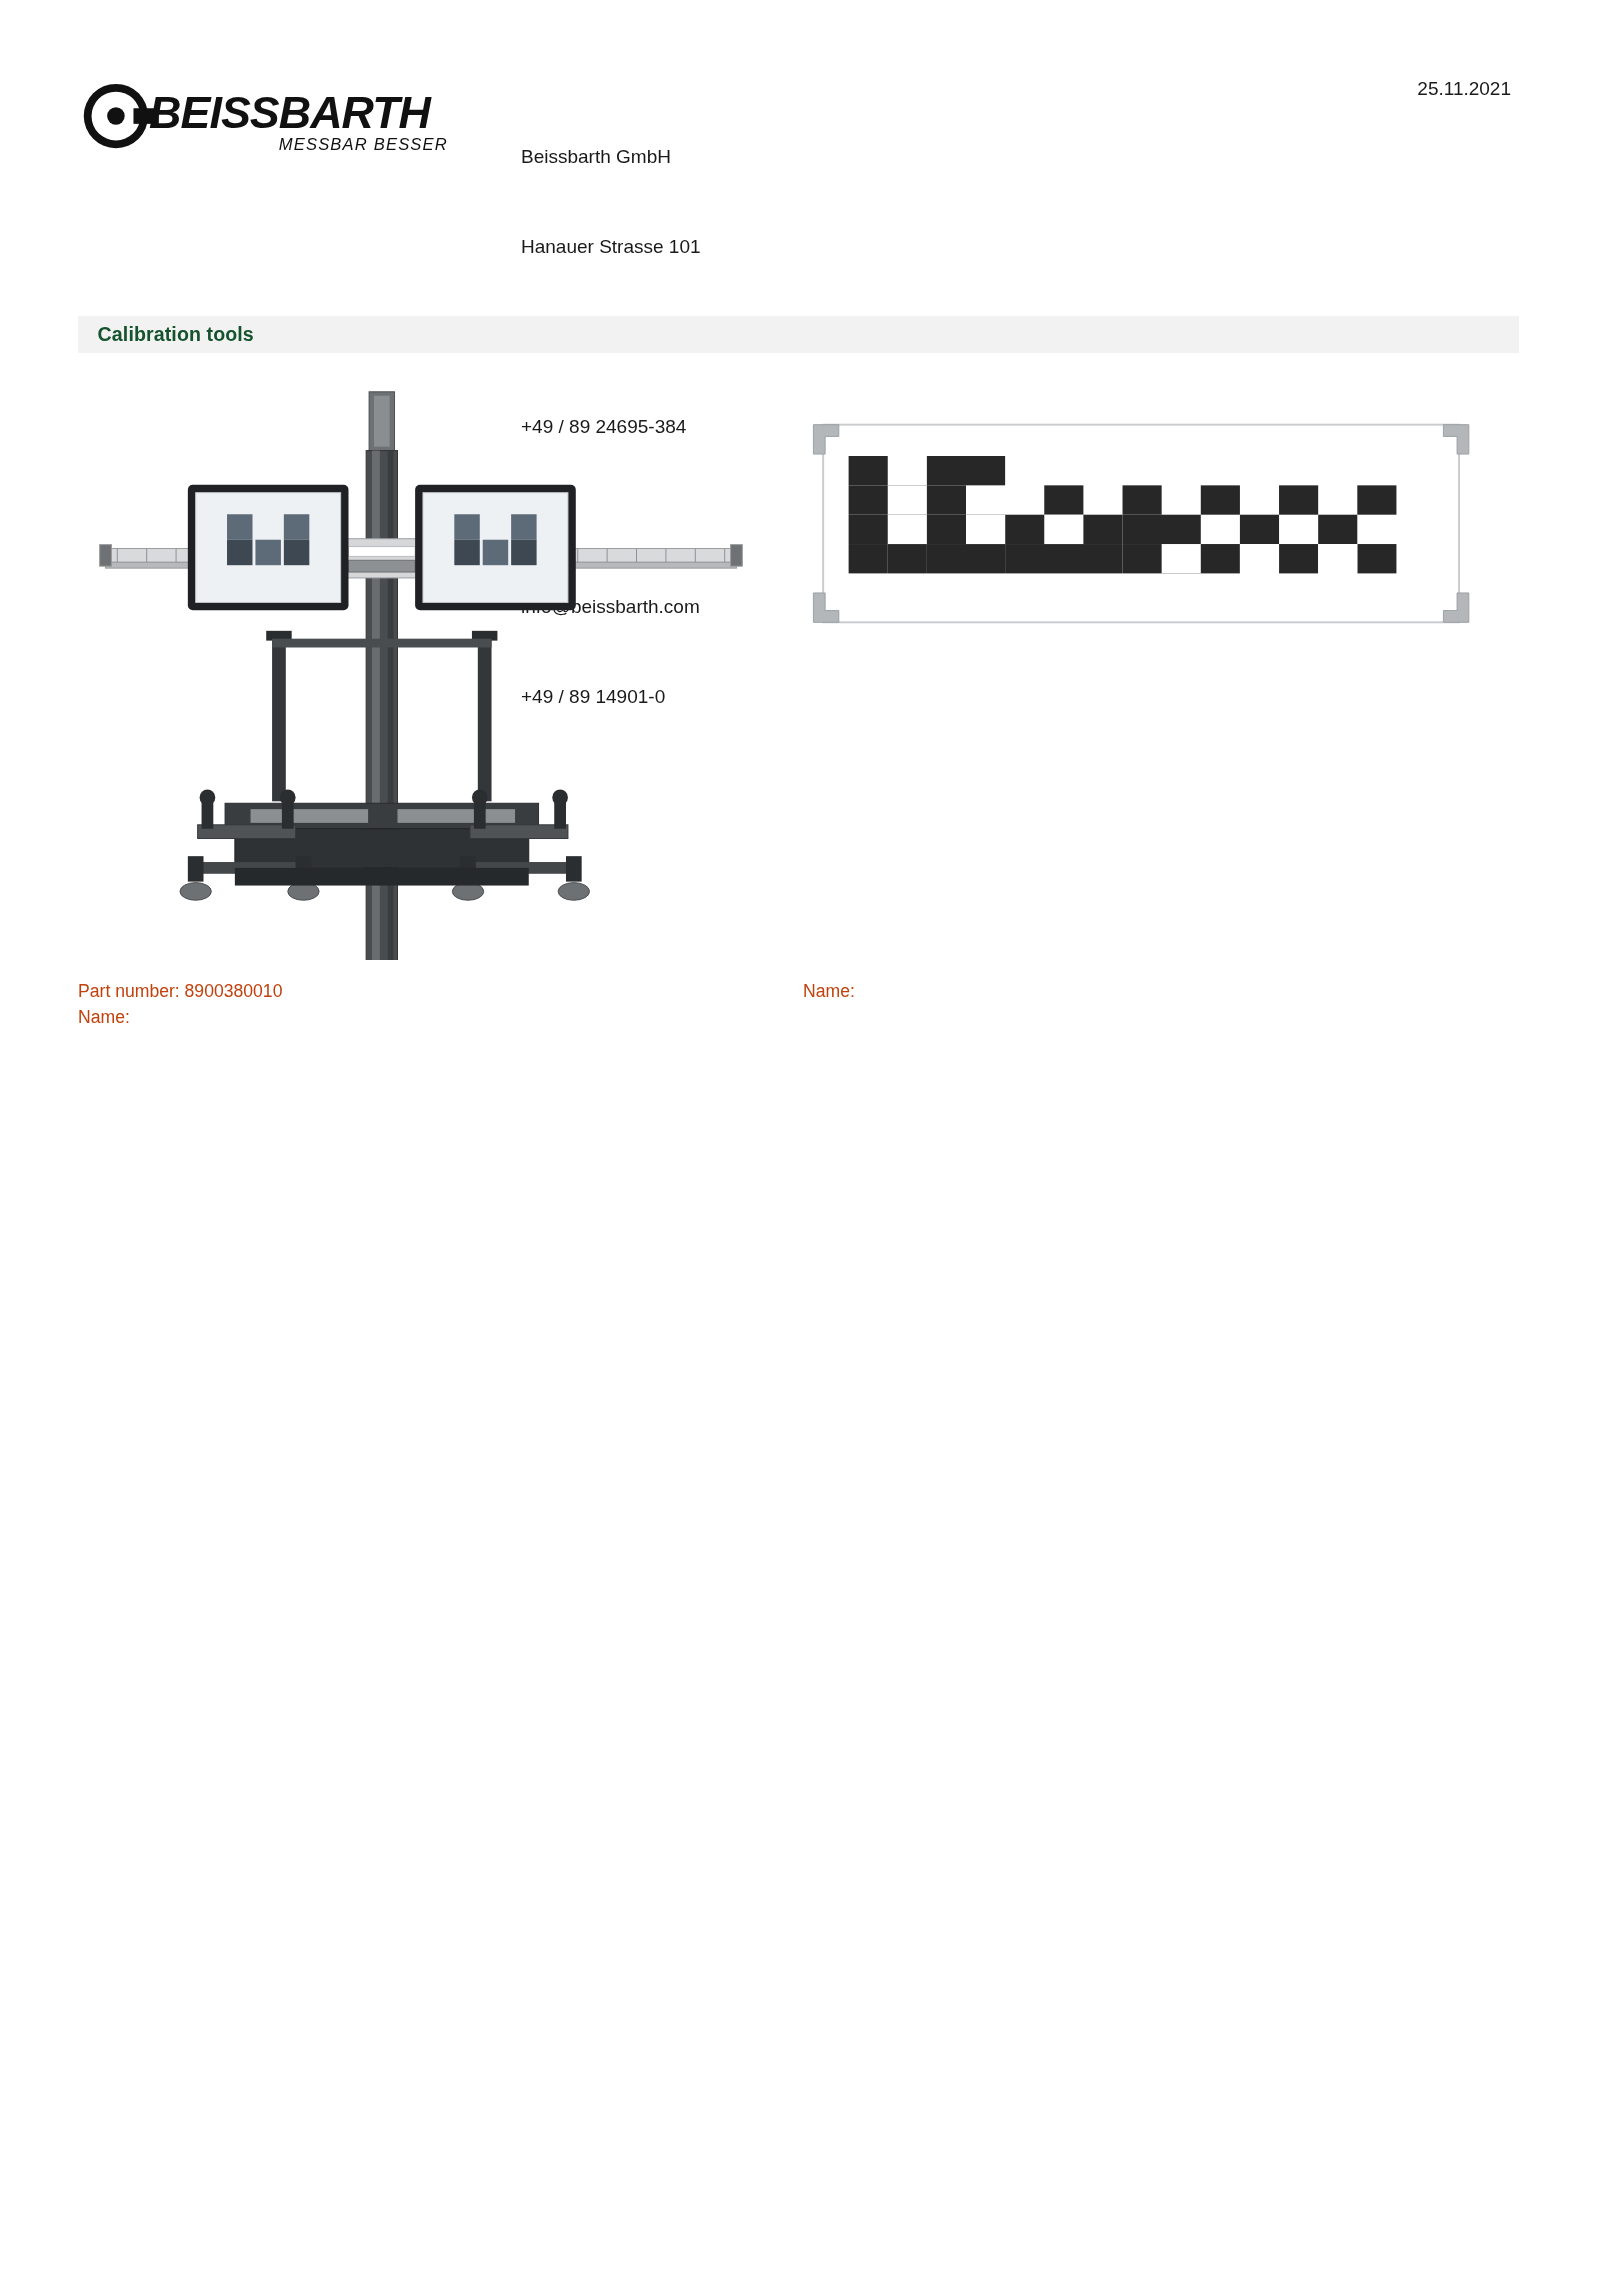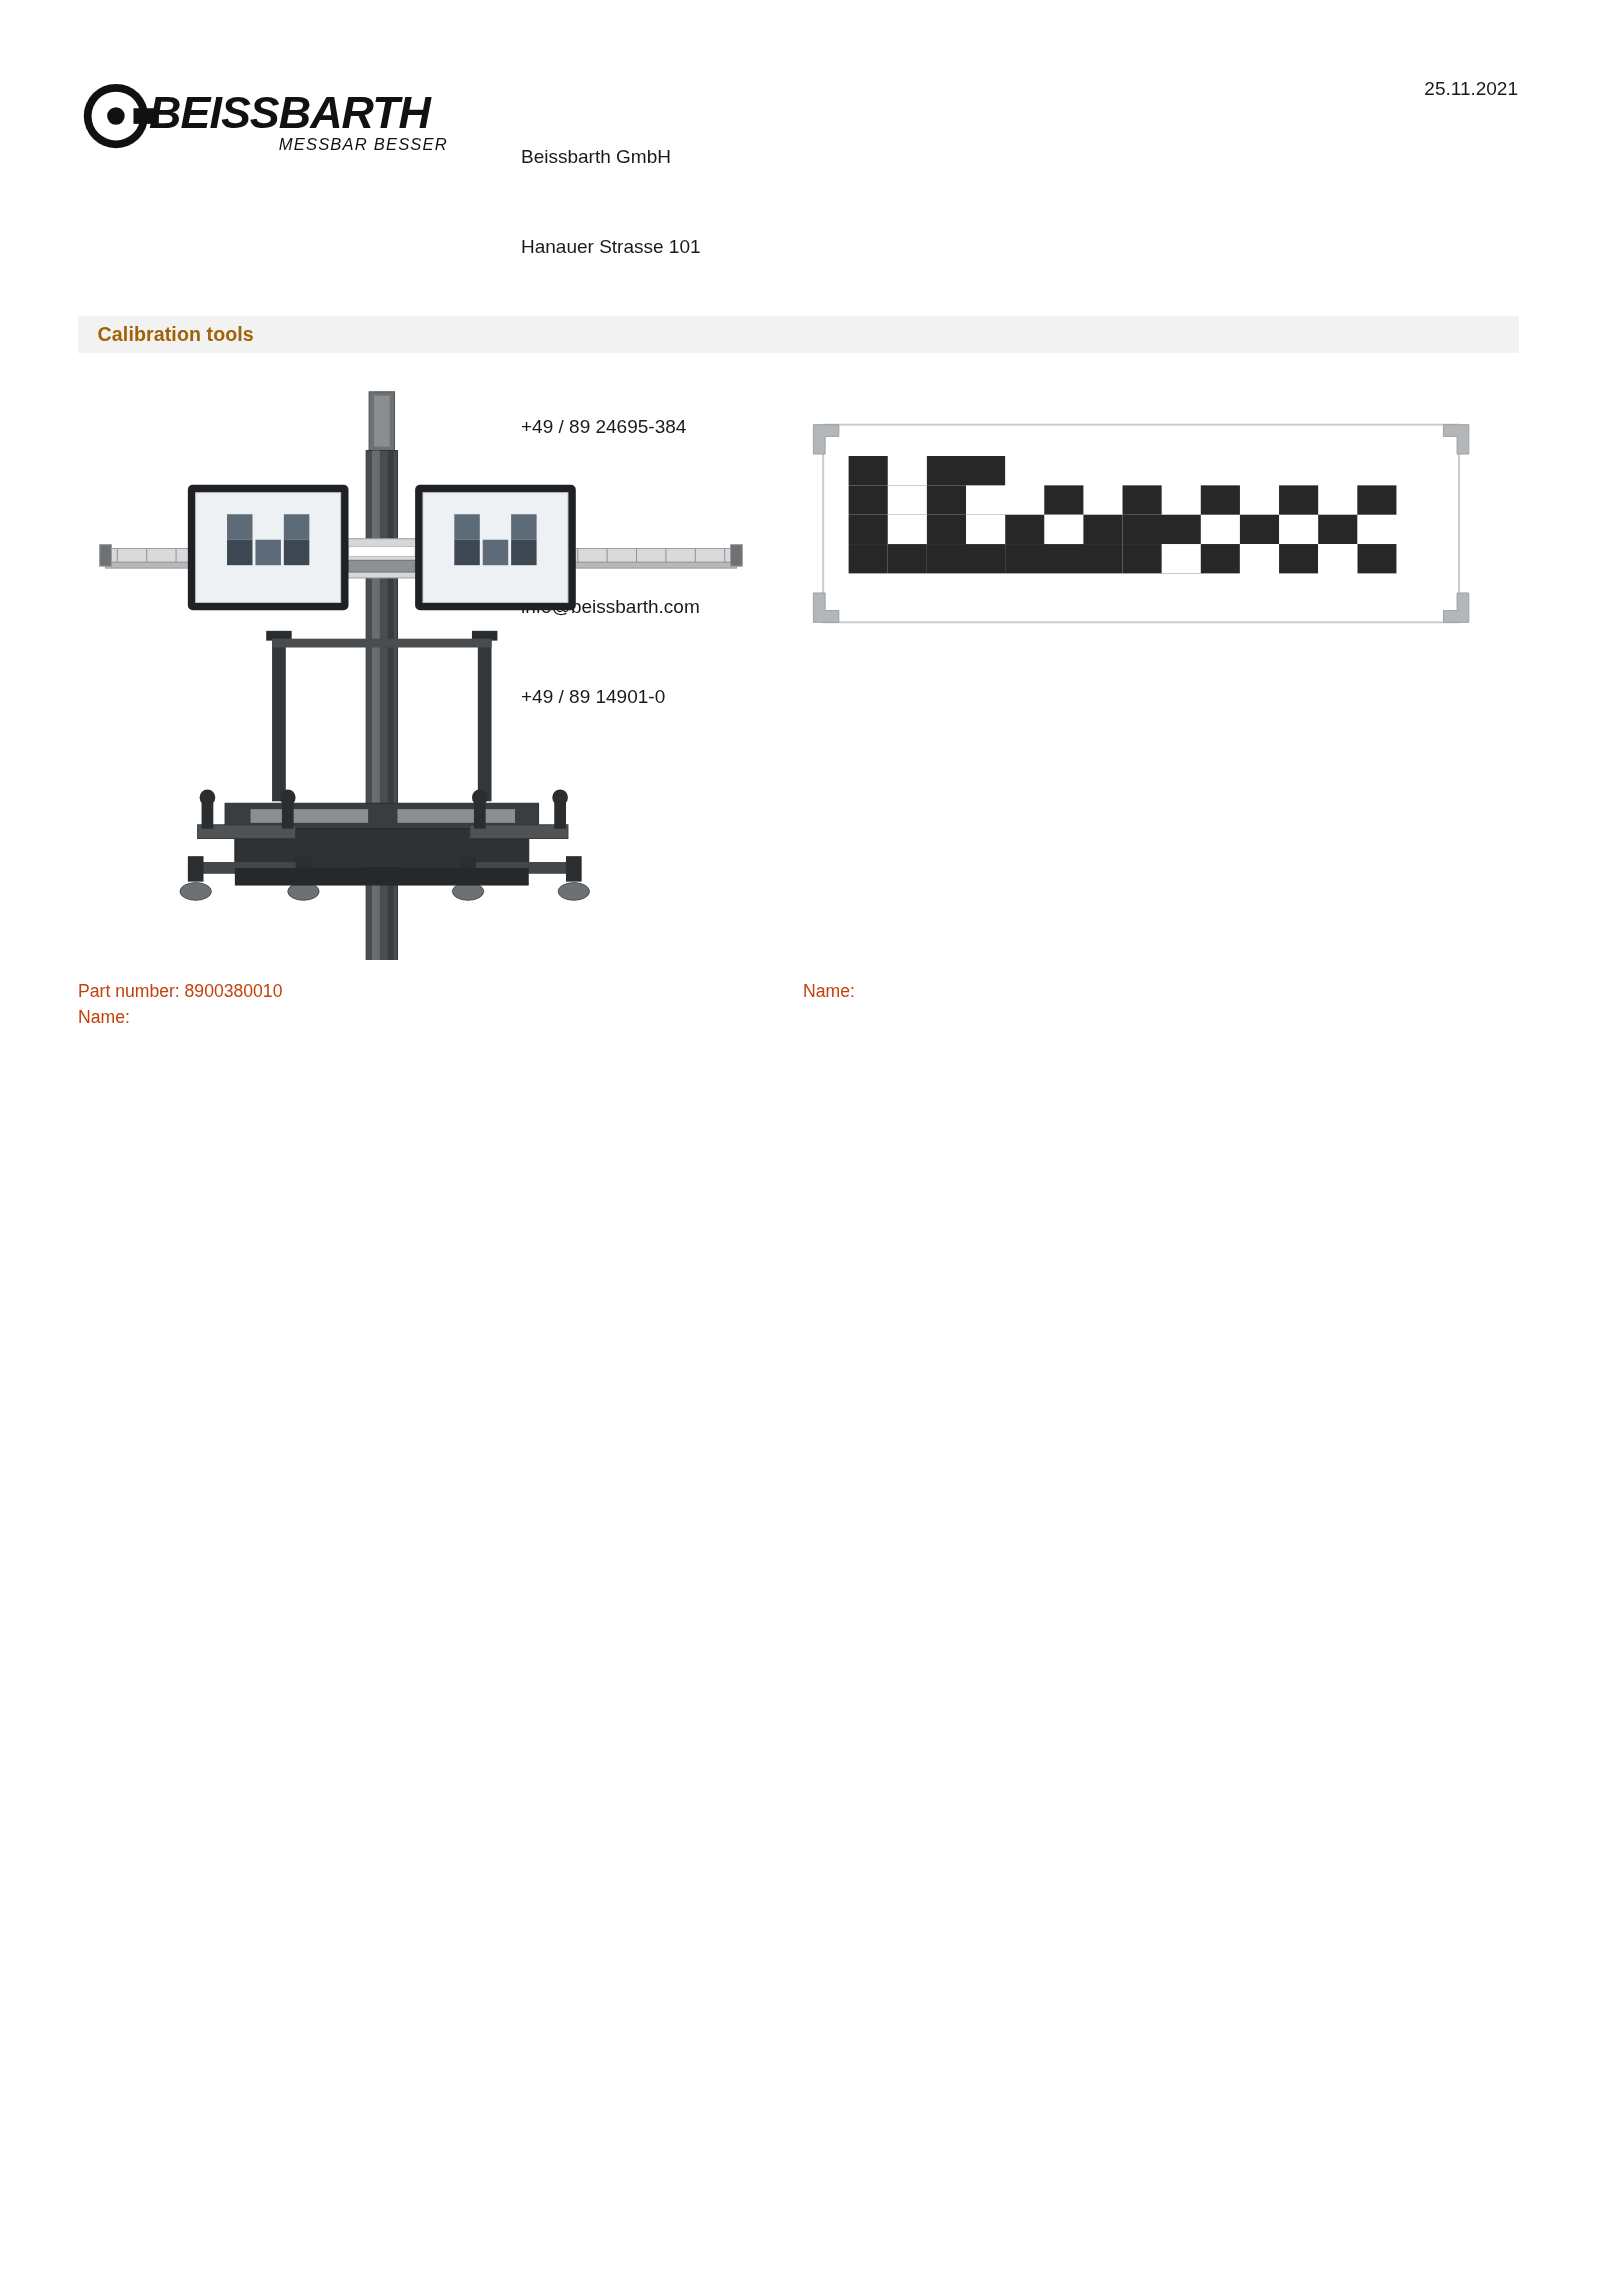--- a/index.html
+++ b/index.html
@@ -49,21 +49,21 @@
     top: 8px;
     font-size: 19px;
     line-height: 30px;
     color: #1a1a1a;
     white-space: pre;
   }
   .addr div { height: 30px; }
 
   .doc-date {
     position: absolute;
-    right: 1px;
+    right: 8px;
     top: 0px;
     font-size: 19px;
     line-height: 30px;
     color: #1a1a1a;
     text-align: right;
   }
 
   
   .section-bar {
     position: absolute;
@@ -71,21 +71,21 @@
     top: 316px;
     width: 1441px;
     height: 37px;
     background: #f2f2f2;
     display: flex;
     align-items: center;
   }
   .section-bar .title {
     font-size: 19.6px;
     font-weight: bold;
-    color: #a16207;
+    color: #14532d;
     padding-left: 19.6px;
     letter-spacing: 0.1px;
   }
 
   
   .items {
     position: absolute;
     left: 78px;
     top: 382px;
     width: 1441px;

